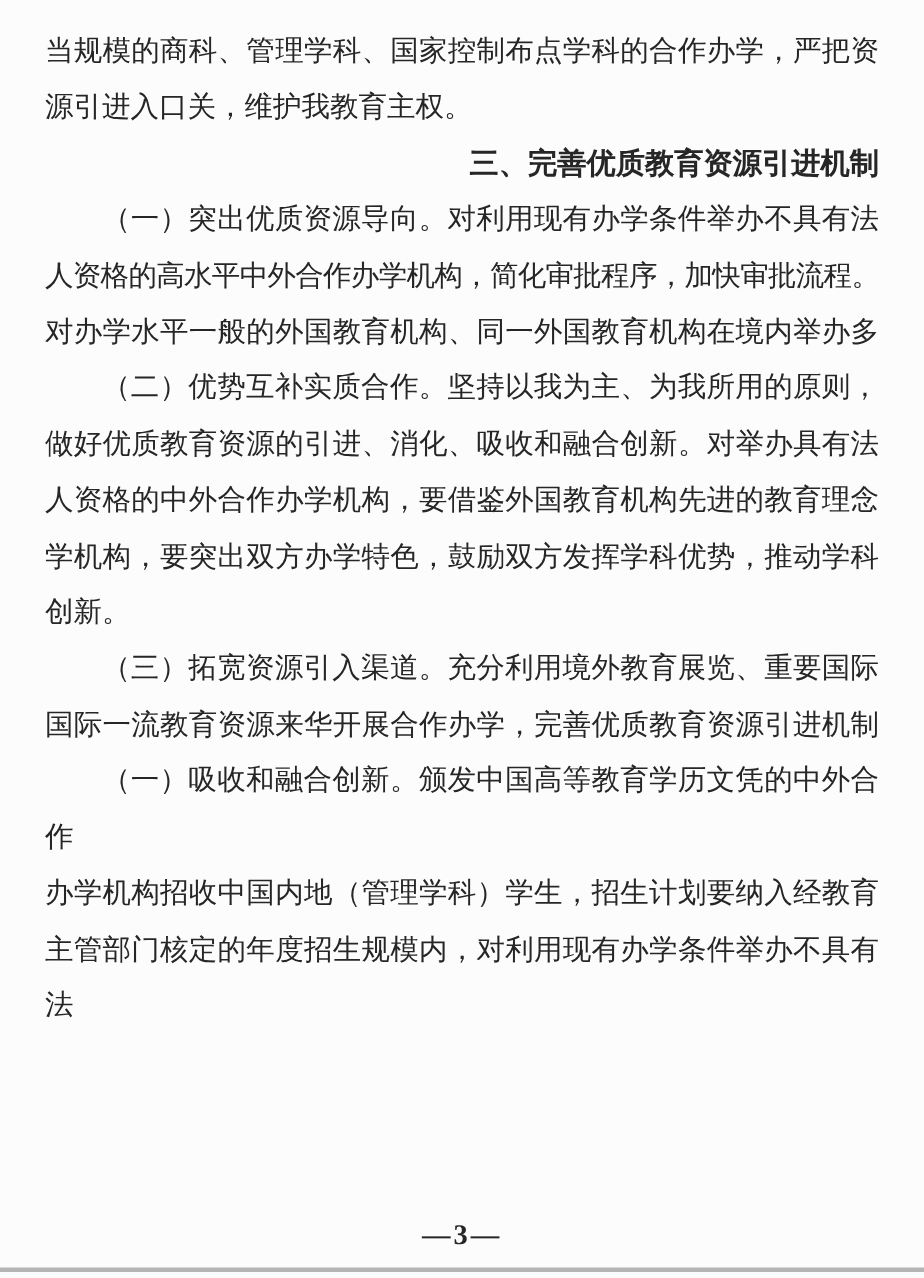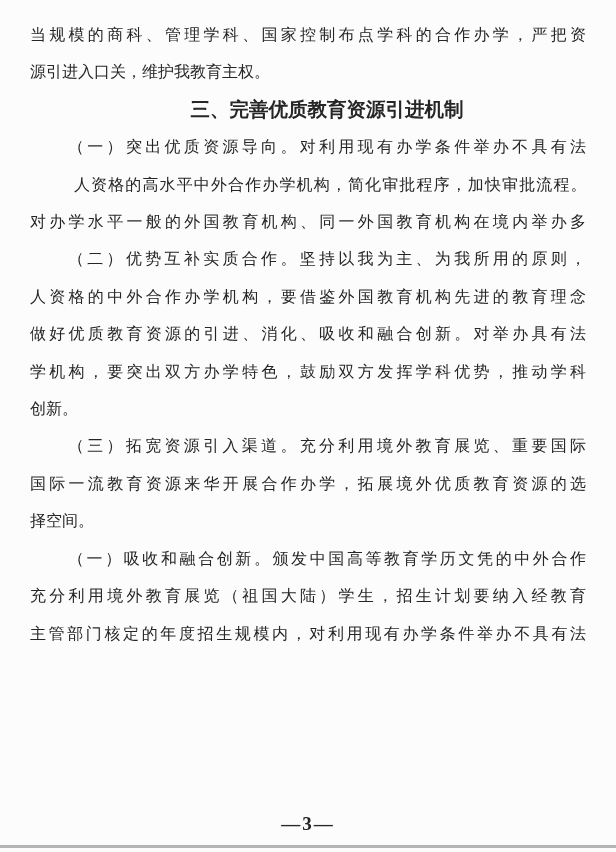--- a/index.html
+++ b/index.html
@@ -22,39 +22,39 @@
     width: 616px;
     height: 852px;
   }
   .textblock {
     position: absolute;
     top: 16px;
     left: 30px;
     width: 556px;
   }
   .ln {
-    font-size: 16px;
+    font-size: 19px;
     line-height: 37.4px;
     white-space: nowrap;
     letter-spacing: 0;
   }
   .j {
     white-space: normal;
     text-align: justify;
     text-align-last: justify;
     text-justify: inter-character;
   }
-  .tight { letter-spacing: -0.6px; margin-left: 44px; }
+  .tight { letter-spacing: -0.6px; }
   .ind { text-indent: 38px; font-family: Liberation Serif, serif; }
   .h {
     font-family: "Liberation Sans", "DejaVu Sans", sans-serif;
     font-weight: 700;
     font-size: 19.5px;
     text-align-last: auto;
-    text-align: center;
+    text-align: right;
   }
   .page-number {
     position: absolute;
     top: 812px;
     left: 0;
     width: 616px;
     text-align: center;
     font-size: 19px;
     font-weight: 600;
     letter-spacing: 2px;
@@ -74,27 +74,26 @@
 
 <div class="page">
   <div class="textblock">
     <div class="ln j">当规模的商科、管理学科、国家控制布点学科的合作办学，严把资</div>
     <div class="ln">源引进入口关，维护我教育主权。</div>
     <div class="ln h ind">三、完善优质教育资源引进机制</div>
     <div class="ln j ind">（一）突出优质资源导向。对利用现有办学条件举办不具有法</div>
     <div class="ln j tight">人资格的高水平中外合作办学机构，简化审批程序，加快审批流程。</div>
     <div class="ln j">对办学水平一般的外国教育机构、同一外国教育机构在境内举办多</div>
     <div class="ln j ind">（二）优势互补实质合作。坚持以我为主、为我所用的原则，</div>
+    <div class="ln j">做好优质教育资源的引进、消化、吸收和融合创新。对举办具有法</div>
     <div class="ln j">人资格的中外合作办学机构，要借鉴外国教育机构先进的教育理念</div>
-    <div class="ln j">做好优质教育资源的引进、消化、吸收和融合创新。对举办具有法</div>
     <div class="ln j">学机构，要突出双方办学特色，鼓励双方发挥学科优势，推动学科</div>
     <div class="ln">创新。</div>
     <div class="ln j ind">（三）拓宽资源引入渠道。充分利用境外教育展览、重要国际</div>
-    <div class="ln j">国际一流教育资源来华开展合作办学，拓展境外优质教育资源的选</div>
-    <div class="ln">择空间。</div>
+    <div class="ln j">国际一流教育资源来华开展合作办学，完善优质教育资源引进机制</div>
     <div class="ln j ind">（一）吸收和融合创新。颁发中国高等教育学历文凭的中外合作</div>
-    <div class="ln j">充分利用境外教育展览（祖国大陆）学生，招生计划要纳入经教育</div>
+    <div class="ln j">办学机构招收中国内地（管理学科）学生，招生计划要纳入经教育</div>
     <div class="ln j">主管部门核定的年度招生规模内，对利用现有办学条件举办不具有法</div>
   </div>
 
   <div class="page-number">—3—</div>
   <div class="footer-rule"></div>
 </div>
 
 </body></html>

